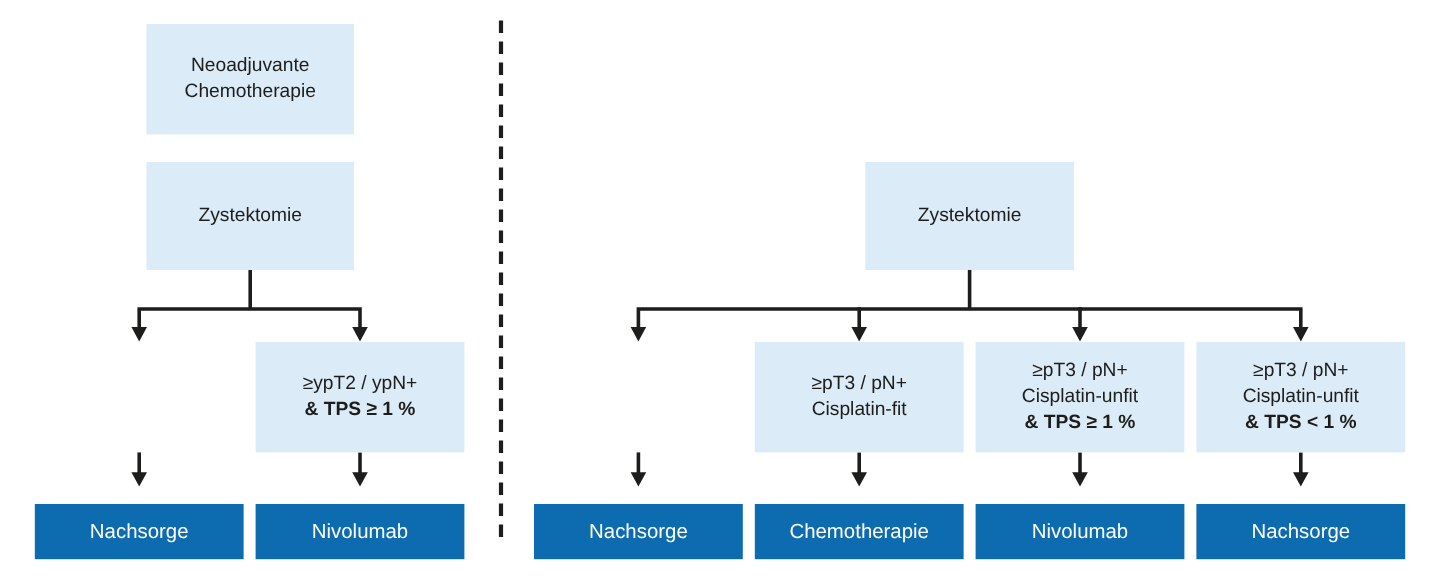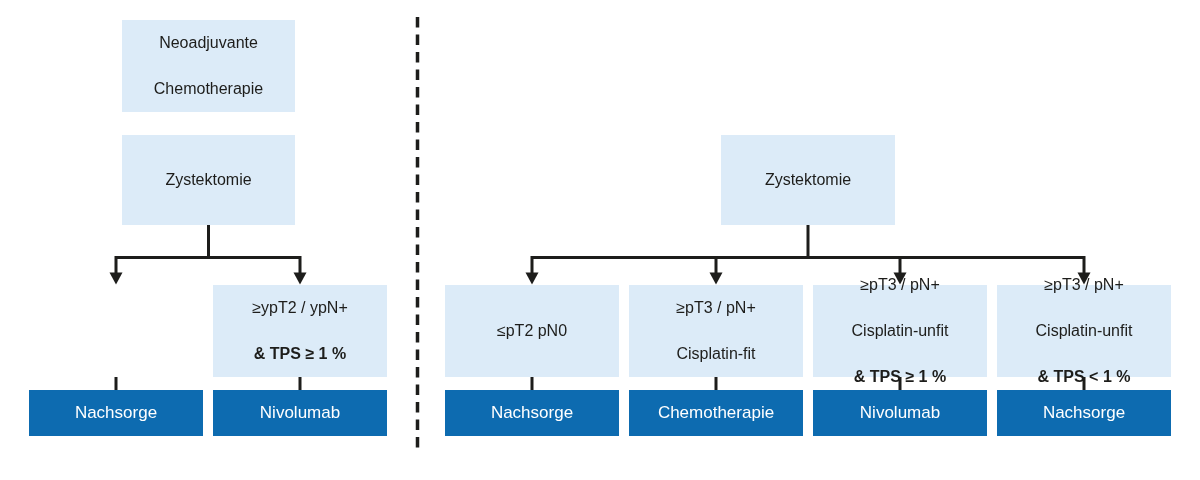--- a/index.html
+++ b/index.html
@@ -22,34 +22,33 @@
   }
   .wires{position:absolute;left:0;top:0;width:1200px;height:480px;}
   .wire{stroke:var(--line);stroke-width:3;fill:none;}
   .head{fill:var(--line);stroke:none;}
   .divider{stroke:var(--line);stroke-width:3.5;stroke-dasharray:10.5 7;fill:none;}
   .box{
     position:absolute;
     display:flex;flex-direction:column;
     justify-content:center;align-items:center;
     text-align:center;
-    gap:24px;
   }
   .light{
     background:var(--box-light);
     font-size:16px;line-height:22px;color:var(--text);
   }
   .dark{
     background:var(--box-dark);
     color:var(--text-on-dark);
     font-size:17px;line-height:22px;
   }
   .bold-line{font-weight:bold;}
   .cond{width:174px;height:92px;top:285px;}
-  .res{width:174px;height:46px;top:390px;}
+  .res{width:174px;height:46px;top:420px;}
 </style>
 </head>
 <body>
 
 <div class="canvas">
 
   <svg class="wires" viewBox="0 0 1200 480" xmlns="http://www.w3.org/2000/svg">
 
     <line class="divider" x1="417.5" y1="17" x2="417.5" y2="453"></line>
 
@@ -104,23 +103,20 @@
   </div>
 
   <div class="box dark res" style="left:213px;">
     <span>Nivolumab</span>
   </div>
 
   <div class="box light" style="left:721px;top:135px;width:174px;height:90px;">
     <span>Zystektomie</span>
   </div>
 
-  <div class="box light cond" style="left:445px;">
-    <span>≤pT2 pN0</span>
-  </div>
 
   <div class="box light cond" style="left:629px;">
     <span>≥pT3 / pN+</span>
     <span>Cisplatin-fit</span>
   </div>
 
   <div class="box light cond" style="left:813px;">
     <span>≥pT3 / pN+</span>
     <span>Cisplatin-unfit</span>
     <span class="bold-line">&amp; TPS ≥ 1 %</span>

